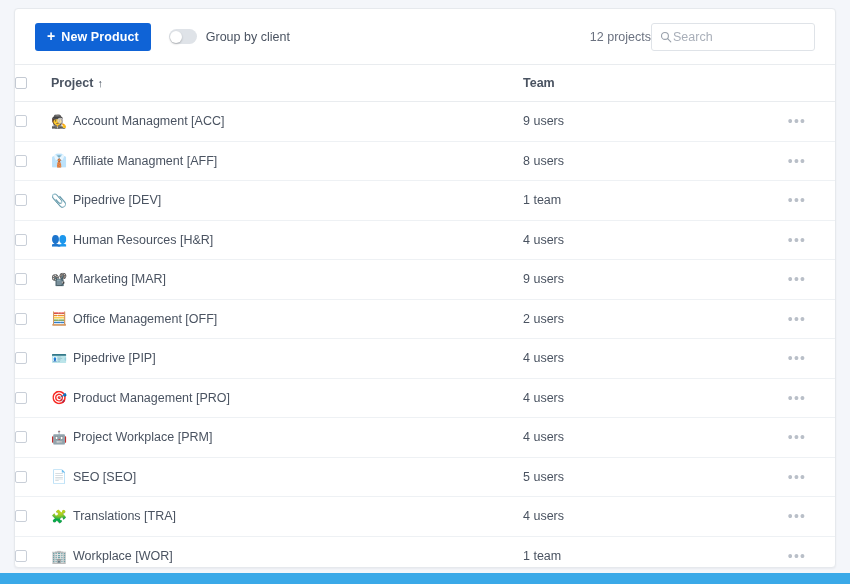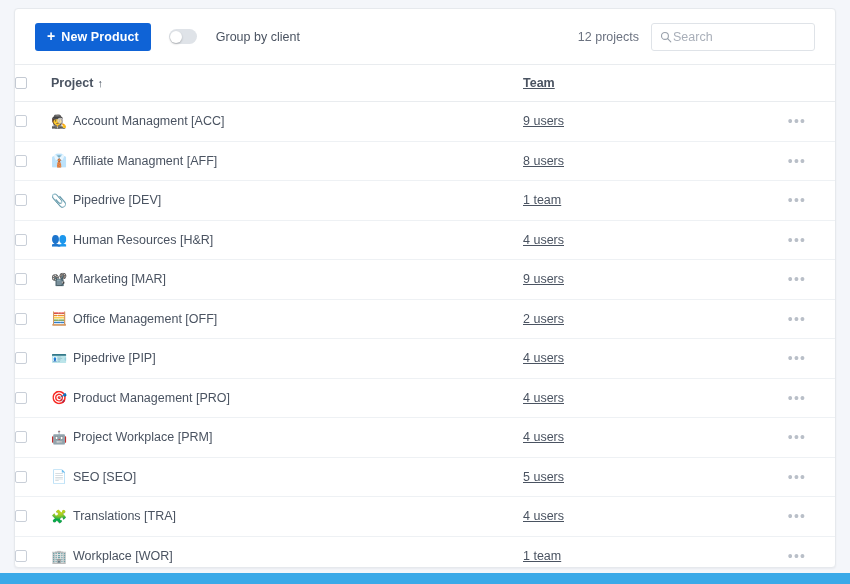--- a/index.html
+++ b/index.html
@@ -66,21 +66,21 @@
     font-size: 14px;
     line-height: 1;
     font-weight: bold;
     position: relative;
     top: -0.5px;
   }
 
   .toggle-wrap {
     display: flex;
     align-items: flex-end;
-    gap: 19px;
+    gap: 9px;
     margin-left: 18px;
   }
   .toggle {
     position: relative;
     width: 28px;
     height: 15px;
     background: #dfe3e8;
     border-radius: 8px;
     cursor: pointer;
     flex: none;
@@ -98,21 +98,20 @@
   .toggle-label {
     font-size: 12.5px;
     color: #4a5361;
     white-space: nowrap;
   }
 
   .toolbar-right {
     margin-left: auto;
     display: flex;
     align-items: center;
-    gap: 12px;
   }
   .project-count {
     font-size: 12.5px;
     color: #6b7280;
     white-space: nowrap;
   }
   .search-box {
     position: relative;
     width: 164px;
     height: 28px;
@@ -171,21 +170,21 @@
   }
   tbody tr:last-child td { border-bottom: none; }
 
   .col-check { width: 36px; }
   .col-name  { width: 472px; }
   .col-team  { width: 240px; }
   .col-menu  { width: 74px; }
 
   .cell-pad-check { padding-left: 18px; }
   .cell-pad-name  { padding-left: 0px; margin-top: 16px; }
-  .cell-pad-team  { padding-left: 0px; text-decoration: underline; }
+  .cell-pad-team  { padding-left: 0px; }
 
   .checkbox {
     width: 12px;
     height: 12px;
     border: 1px solid #c9cfd8;
     border-radius: 2px;
     background: #fff;
     cursor: pointer;
     display: block;
   }

